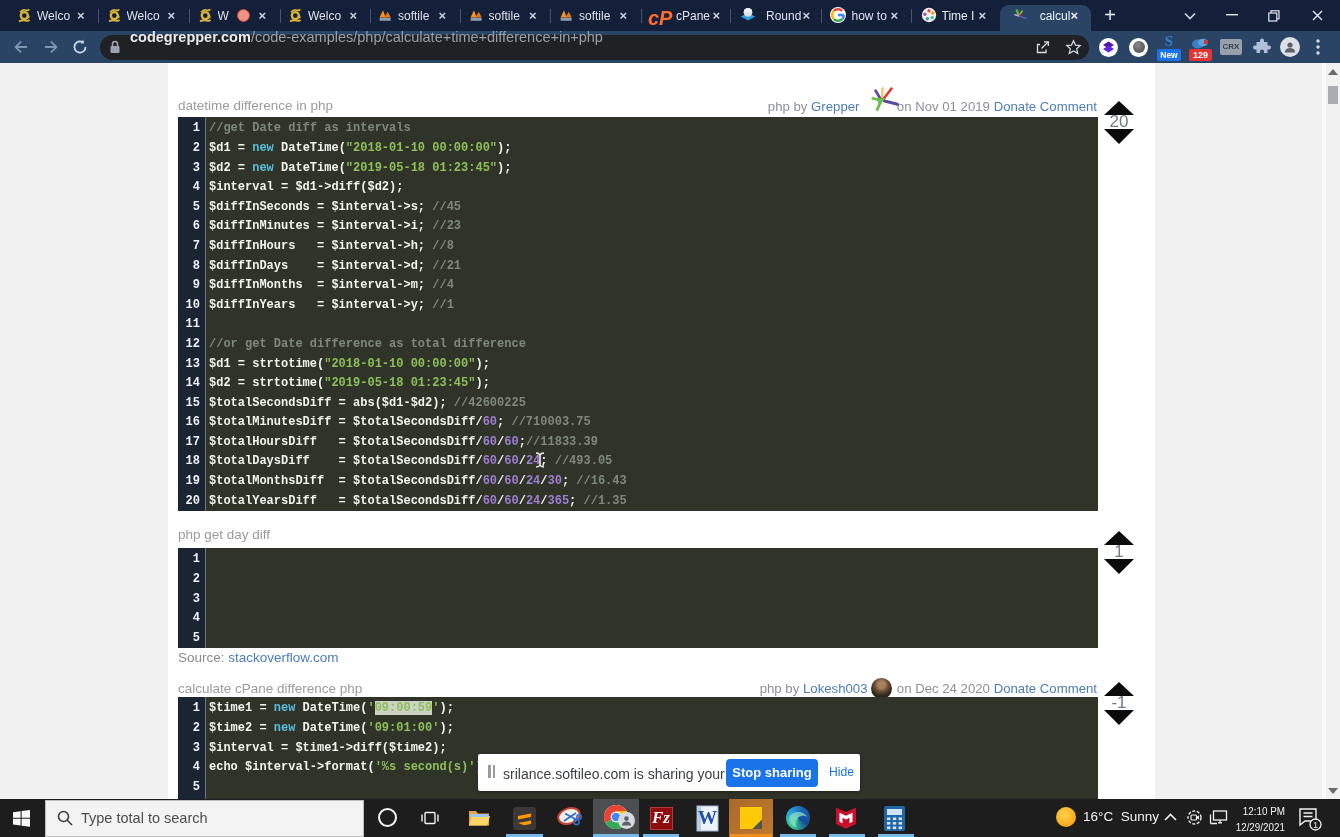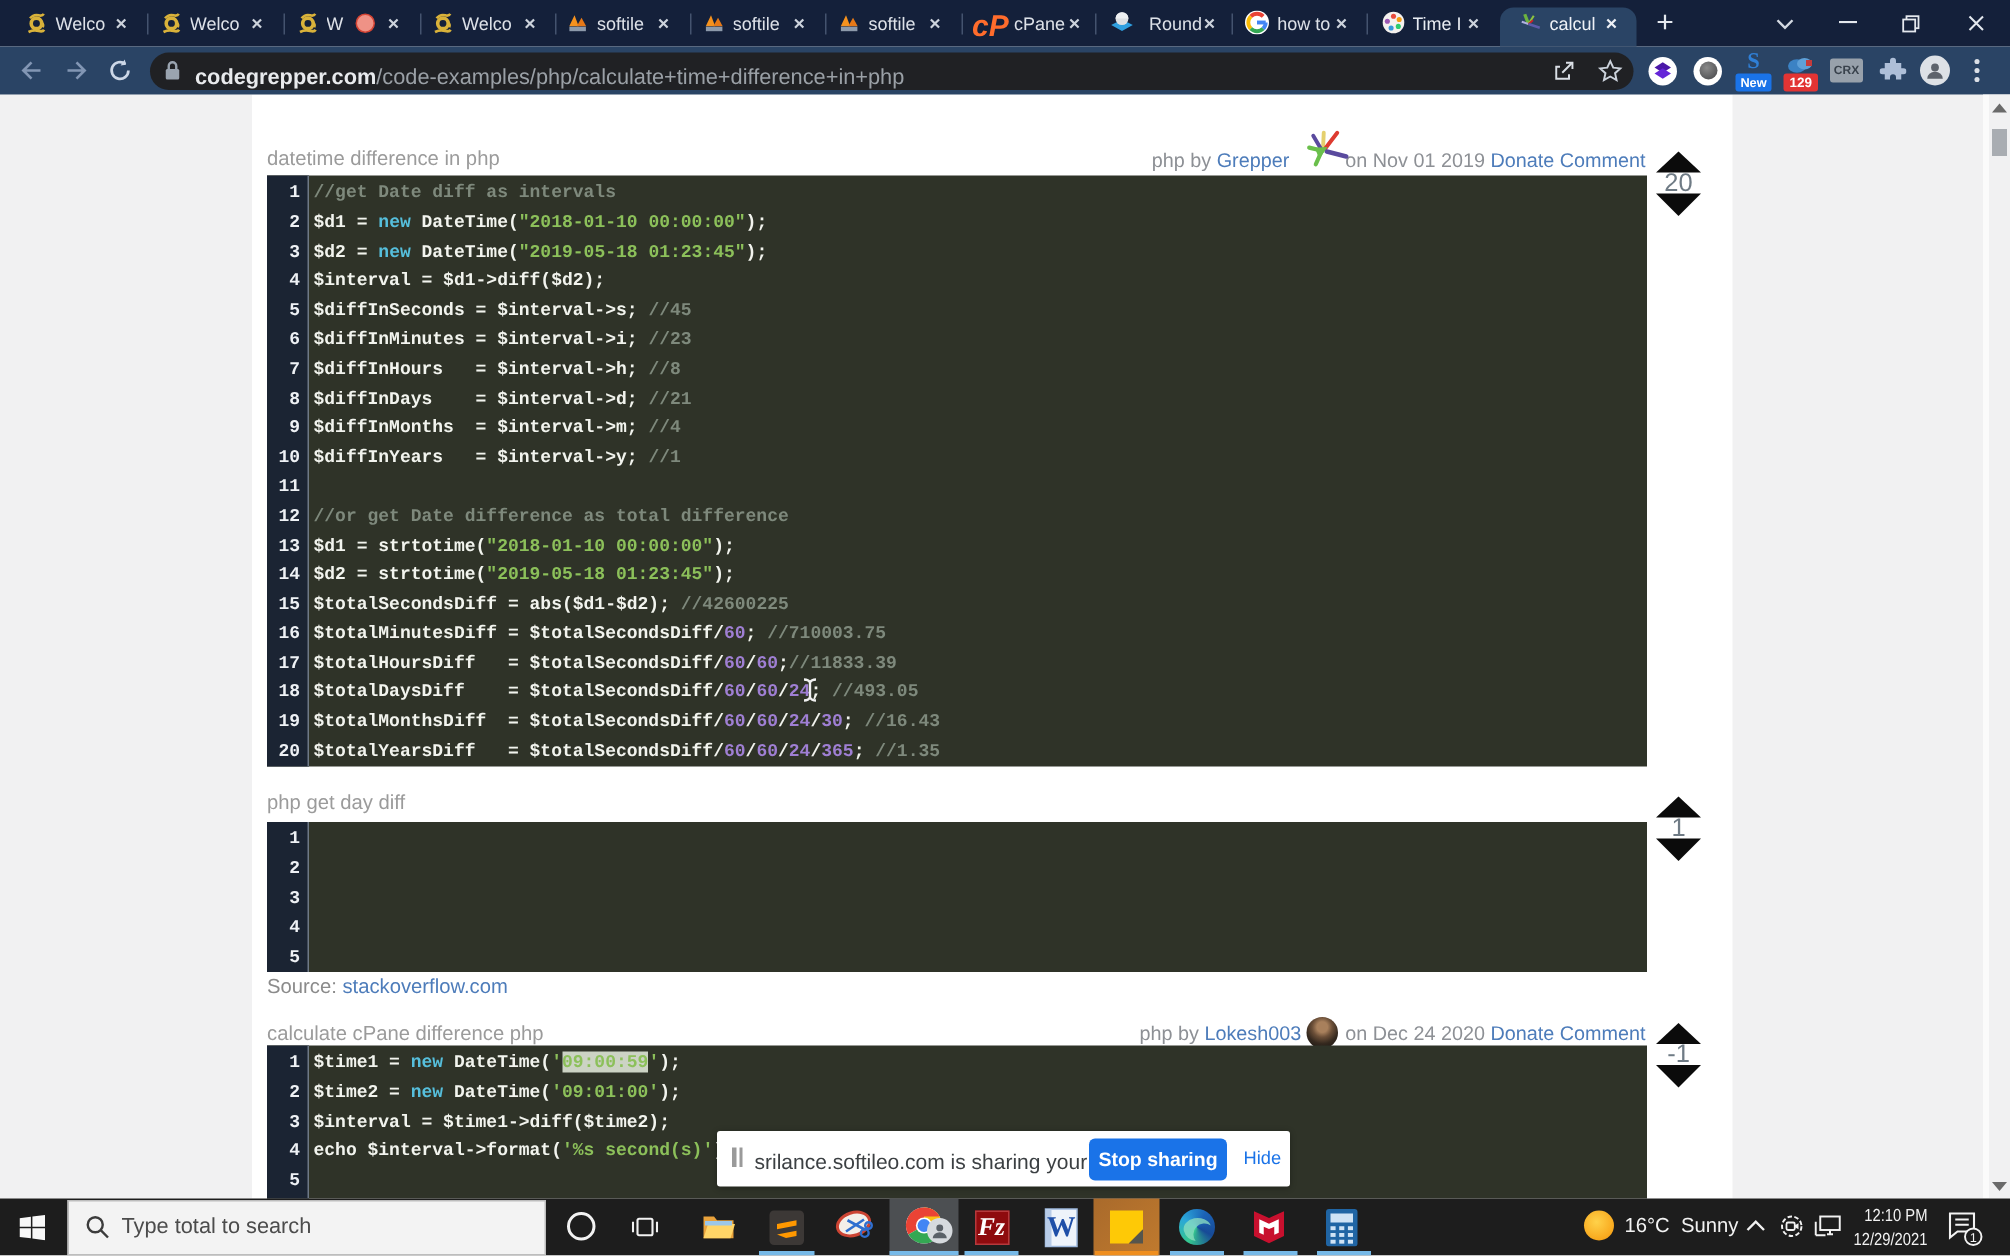--- a/index.html
+++ b/index.html
@@ -214,21 +214,21 @@
 <div class="tabtitle" style="left:941.5px;color:#e8ecf2;">Time I</div>
 <svg class="abs favi" style="left:1012px;" width="16" height="16" viewBox="0 0 16 16">
       <g fill="none">
         <path d="M7 9 L4.5 2.5" stroke="#6cb33f" stroke-width="2.2"></path>
         <path d="M7 9 L10.5 3.5" stroke="#8dc63f" stroke-width="1.4"></path>
         <path d="M7 9 L2.5 7.5" stroke="#b1b1e0" stroke-width="1.4"></path>
         <path d="M7 9 L10 6.5" stroke="#cc2229" stroke-width="1.2"></path>
         <path d="M7 9 L14.5 11.5" stroke="#5c5caa" stroke-width="1.6"></path>
       </g>
     </svg>
-<div class="tabtitle" style="left:1033px;color:#eef1f6;">calcul</div>
+<div class="tabtitle" style="left:1033px;color:#eef1f6;text-align:center;">calcul</div>
 <div class="tabx" style="left:77px;">×</div>
 <div class="tabx" style="left:167.5px;">×</div>
 <div class="tabx" style="left:258.5px;">×</div>
 <div class="tabx" style="left:349.5px;">×</div>
 <div class="tabx" style="left:438.5px;">×</div>
 <div class="tabx" style="left:529px;">×</div>
 <div class="tabx" style="left:619.5px;">×</div>
 <div class="tabx" style="left:712.5px;">×</div>
 <div class="tabx" style="left:802.5px;">×</div>
 <div class="tabx" style="left:890.5px;">×</div>
@@ -269,21 +269,21 @@
     </svg>
 <svg class="abs" style="left:71px;top:38px;" width="18" height="18" viewBox="0 0 18 18">
       <path d="M14.6 9 A5.6 5.6 0 1 1 12.6 4.7" stroke="#ccd7e7" stroke-width="1.8" fill="none"></path>
       <path d="M12.2 1.6 L13 5.2 L9.4 5.6 Z" fill="#ccd7e7"></path>
     </svg>
 <div class="abs" style="left:100px;top:34.5px;width:989px;height:25px;border-radius:12.5px;background:#202124;"></div>
 <svg class="abs" style="left:109px;top:40px;" width="12" height="14" viewBox="0 0 12 14">
       <rect x="1.5" y="6" width="9" height="7" rx="1" fill="#9aa4b0"></rect>
       <path d="M3.5 6 V4 a2.5 2.5 0 0 1 5 0 V6" stroke="#9aa4b0" stroke-width="1.6" fill="none"></path>
     </svg>
-<div class="abs" style="left:130px;top:44px;font-size:14.5px;color:#e8eaed;white-space:nowrap;"><b>codegrepper.com</b><span style="color:#9aa0a6;">/code-examples/php/calculate+time+difference+in+php</span></div>
+<div class="abs" style="left:130px;top:29px;font-size:14.5px;color:#e8eaed;white-space:nowrap;"><b>codegrepper.com</b><span style="color:#9aa0a6;">/code-examples/php/calculate+time+difference+in+php</span></div>
 <svg class="abs" style="left:1035px;top:39px;" width="16" height="16" viewBox="0 0 16 16">
       <g stroke="#dadfe6" stroke-width="1.3" fill="none">
         <path d="M5 5.5 L2.5 5.5 L2.5 13.5 L11 13.5 L11 10.5"></path>
         <path d="M6.5 9.5 L13 3"></path>
         <path d="M9 2.8 L13.3 2.8 L13.3 7"></path>
       </g>
     </svg>
 <svg class="abs" style="left:1065px;top:38.5px;" width="17" height="17" viewBox="0 0 17 17">
       <path d="M8.5 1.8 L10.5 6.1 L15.2 6.6 L11.7 9.8 L12.7 14.4 L8.5 12 L4.3 14.4 L5.3 9.8 L1.8 6.6 L6.5 6.1 Z" stroke="#ccd3dc" stroke-width="1.3" fill="none"></path>
     </svg>

